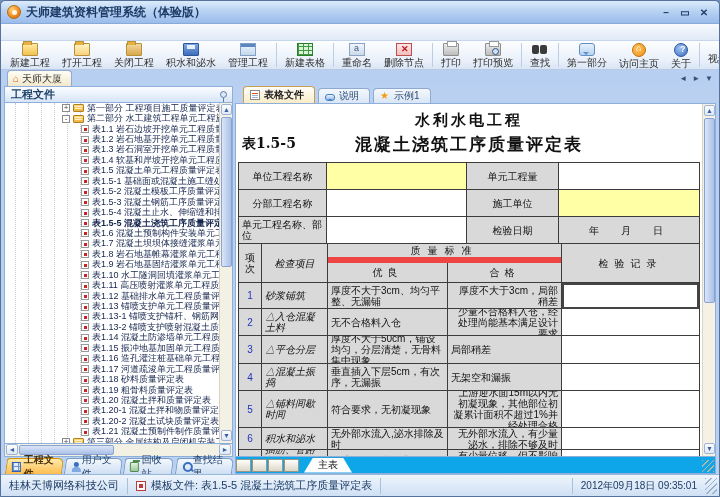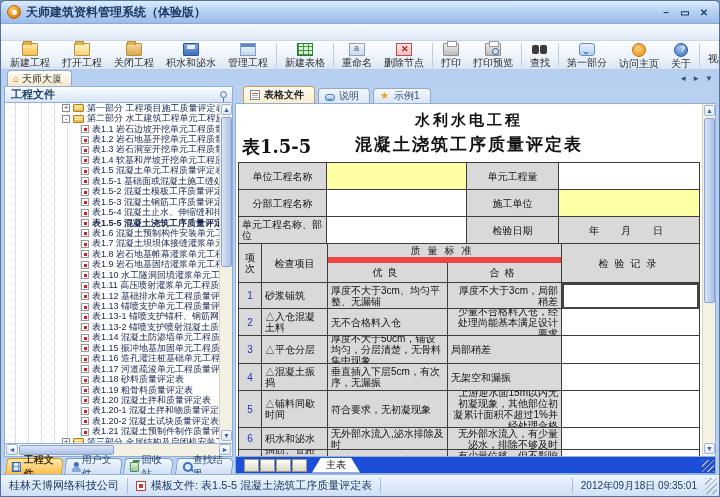--- a/index.html
+++ b/index.html
@@ -132,58 +132,58 @@
   .dcontent{position:absolute;top:17px;left:0;right:0;bottom:17px;background:#fff;border:1px solid #8fafdb;overflow:hidden;}
   .docscroll{position:absolute;top:0;right:0;bottom:0;width:13px;background:#f5f1e3;border-left:1px solid #d8d4c4;}
   .docscroll .arr{display:flex;align-items:center;justify-content:center;width:11px;height:11px;margin:1px;
     font-size:7px;color:#3a62a8;background:linear-gradient(#fdfdfb,#dfe8f6);border:1px solid #9db4d8;border-radius:2px;}
   .docscroll .arr.dn{position:absolute;bottom:1px;left:0;}
   .docthumb{position:absolute;top:14px;left:1px;width:11px;height:185px;background:linear-gradient(90deg,#dbe5f6,#aac0e8);
     border:1px solid #89a4d2;border-radius:2px;}
   .docbody{position:absolute;inset:0 13px 0 0;overflow:hidden;}
   .doc-h1{text-align:center;margin-top:7px;font-family:"DejaVu Serif",serif;font-weight:bold;font-size:15px;letter-spacing:3px;color:#111;}
   .doc-titleline{position:relative;height:25px;margin-top:3px;}
-  .doc-no{position:absolute;left:6px;top:2px;font-family:"DejaVu Serif",serif;font-weight:bold;font-size:18px;color:#111;}
+  .doc-no{position:absolute;left:6px;top:2px;font-family:"DejaVu Serif",serif;font-weight:bold;font-size:14px;color:#111;}
   .doc-h2{text-align:center;font-family:"DejaVu Serif",serif;font-weight:bold;font-size:17px;letter-spacing:2px;color:#111;}
   .qtable{margin:4px 2px 0 2px;border:1px solid #3c3c3c;font-size:10px;color:#111;}
   .trow{display:flex;}
   .cell{border-right:1px solid #3c3c3c;border-bottom:1px solid #3c3c3c;background:#d9d9d9;
     padding:1px 3px;display:flex;align-items:center;line-height:11px;overflow:hidden;}
   .cell:last-child{border-right:none;}
   .c-l1{width:88px;justify-content:center;}
   .c-v1{width:140px;background:#fff;}
   .c-l2{width:92px;justify-content:center;}
   .c-v2{flex:1;background:#fff;}
   .cell.yellow{background:#ffffa6;}
   .cell.gray{background:#d9d9d9;justify-content:center;letter-spacing:6px;}
   .irow{height:27px;}
   .hdr .cell{justify-content:center;text-align:center;}
   .c-num{width:23px;justify-content:center;text-align:center;}
-  .c-item{width:66px;}
+  .c-item{width:66px;font-style:italic;}
   .c-good{width:120px;}
   .c-pass{width:114px;text-align:right;}
   .c-rec{flex:1;background:#fff;}
   .hdrblock{display:flex;height:39px;}
   .hcol-mid{width:234px;display:flex;flex-direction:column;border-right:1px solid #3c3c3c;}
   .hcol-mid .hstd{height:19px;background:#d9d9d9;border-bottom:6px solid #ef4444;display:flex;align-items:center;justify-content:center;letter-spacing:7px;}
   .hcol-mid .hsub{flex:1;display:flex;}
   .hcol-mid .hsub .cell{border-bottom:1px solid #3c3c3c;}
   .hdrblock>.cell{height:39px;}
   .hgood{width:120px;justify-content:center;letter-spacing:5px;background:#d9d9d9;}
   .hpass{flex:1;justify-content:center;letter-spacing:5px;background:#d9d9d9;}
   .hrec{letter-spacing:6px;justify-content:center;background:#d9d9d9;}
   .grow .c-num{color:#2233bb;}
   .grow .cell{align-items:center;}
   .grow .c-rec.sel{outline:2px solid #444;outline-offset:-2px;}
   .grows>div:nth-of-type(1){height:26px;} .grows>div:nth-of-type(2){height:27px;}
   .grows>div:nth-of-type(3){height:28px;} .grows>div:nth-of-type(4){height:27px;}
   .grows>div:nth-of-type(5){height:37px;} .grows>div:nth-of-type(6){height:22px;}
   .grows>div:nth-of-type(7){height:22px;} .grows>div:nth-of-type(8){height:20px;}
-  .sheetbar{position:absolute;left:0;right:0;bottom:0;height:17px;background:#1d4ed8;border:1px solid #8fafdb;border-top:none;
-    display:flex;align-items:center;padding-left:8px;gap:1px;}
+  .sheetbar{position:absolute;left:0;right:0;bottom:0;height:17px;background:#0ea5e9;border:1px solid #8fafdb;border-top:none;
+    display:flex;align-items:center;padding-left:0;gap:1px;}
   .snav{width:15px;height:13px;display:flex;align-items:center;justify-content:center;font-size:7px;color:#333;
     background:linear-gradient(#fdfdfb,#dcd8c8);border:1px solid #9a9684;}
   .sheettab{margin-left:4px;height:15px;padding:0 14px;background:#fff;display:flex;align-items:center;
     font-size:10px;color:#111;clip-path:polygon(9px 0,calc(100% - 9px) 0,100% 100%,0 100%);filter:drop-shadow(0 0 1px #8a8a8a);}
   .corner{position:absolute;right:1px;bottom:1px;width:12px;height:12px;
     background:repeating-linear-gradient(135deg,#b8b4a2 0 1px,transparent 1px 4px);}
   
   .statusbar{position:absolute;left:0;right:0;bottom:0;height:22px;background:linear-gradient(#eef5fd,#cfe0f4);
     border-top:1px solid #9ab6dc;display:flex;align-items:center;font-size:11px;color:#1a3a64;}
   .sb-seg{padding:0 8px;height:16px;display:flex;align-items:center;gap:5px;border-right:1px solid #aabfdb;}

